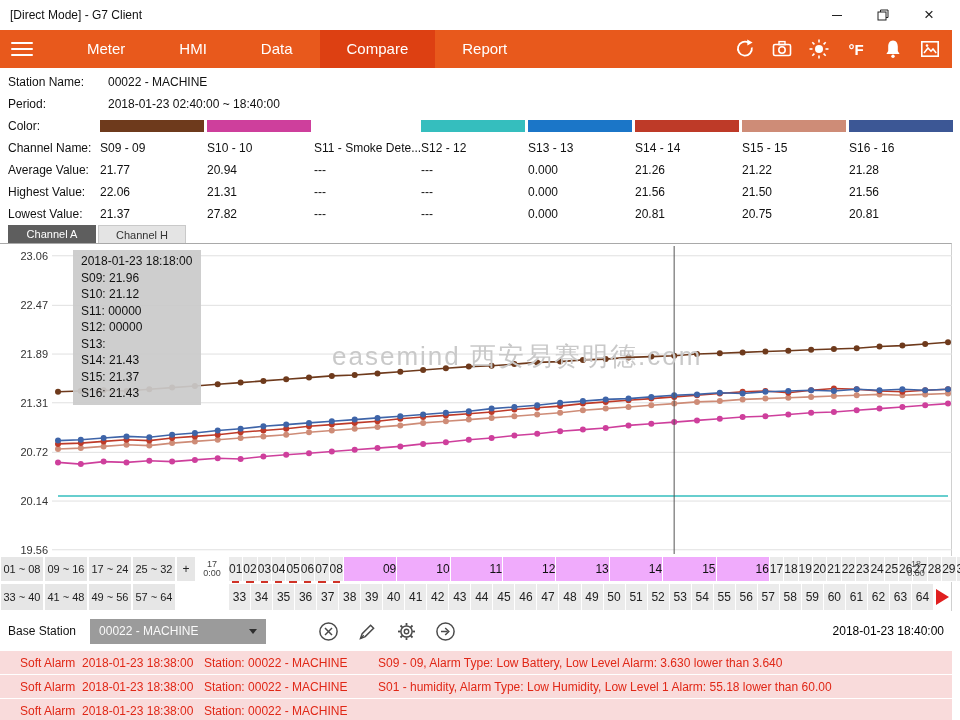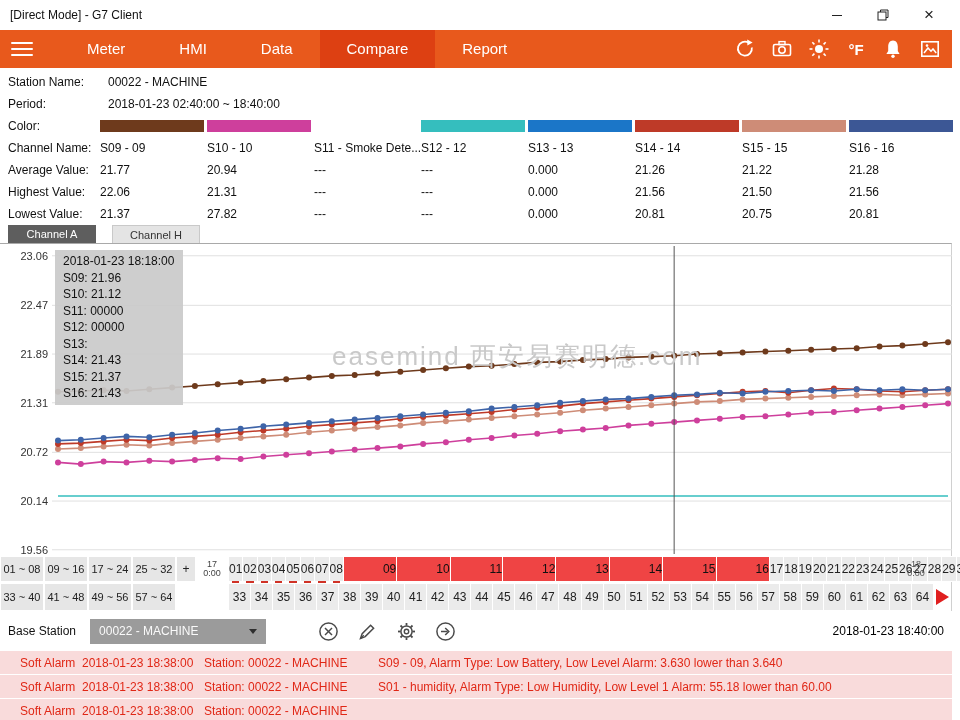--- a/index.html
+++ b/index.html
@@ -26,41 +26,41 @@
   
   .info { font-size:12px; color:#111; padding-top:3px; }
   .inforow { height:22px; display:flex; align-items:center; }
   .lbl { width:100px; padding-left:8px; flex:none; }
   .cells { display:flex; flex:1; }
   .cell { flex:0 0 107px; overflow:hidden; white-space:nowrap; }
   .swatch { flex:0 0 107px; }
   .swatch i { display:block; height:12px; margin-right:3px; }
 
   
-  .chtabs { height:18px; display:flex; align-items:flex-end; padding-left:8px; gap:16px; }
+  .chtabs { height:18px; display:flex; align-items:flex-end; padding-left:8px; gap:2px; }
   .chtab { width:88px; height:18px; font-size:11px; display:flex; align-items:center; justify-content:center; }
   .chtab.active { background:#5E5E5E; color:#fff; }
   .chtab.inactive { background:#E4E4E4; color:#333; border:1px solid #C9C9C9; border-bottom:none; }
 
   
   .chart { position:relative; height:368px; border-top:1px solid #A9A9A9; border-right:1px solid #D0D0D0; background:#fff; }
   #chart-svg { position:absolute; left:0; top:0; width:960px; height:314px; overflow:visible; }
   .watermark { position:absolute; left:332px; top:95px; font-size:26px; color:#C9C9C9; letter-spacing:2px; }
-  #tooltip { position:absolute; left:55px; top:6px; width:128px; background:rgba(202,202,202,0.93); color:#111; font-size:12px; line-height:16.5px; padding:3px 0 3px 8px; }
+  #tooltip { position:absolute; left:73px; top:6px; width:128px; background:rgba(202,202,202,0.93); color:#111; font-size:12px; line-height:16.5px; padding:3px 0 3px 8px; }
 
   
   .selrow { position:absolute; left:0; right:0; display:flex; }
   #selrow1 { top:312px; height:26px; }
   #selrow2 { top:339px; height:28px; }
   .gcell { flex:0 0 44px; background:#E6E6E6; border:1px solid #fff; font-size:11px; display:flex; align-items:center; justify-content:center; color:#222; }
   .pluscell { flex:0 0 20px; background:#E6E6E6; border:1px solid #fff; font-size:12px; display:flex; align-items:center; justify-content:center; color:#222; }
   .blankcell { flex:0 0 20px; background:transparent; }
   .spacer { flex:0 0 32px; position:relative; font-size:9px; line-height:9px; color:#444; text-align:center; padding-top:4px; }
   .ncell { flex:1 1 0; background:#EBEBEB; border-left:1px solid #fff; border-top:1px solid #fff; border-bottom:1px solid #fff; font-size:12px; display:flex; align-items:center; justify-content:center; color:#222; position:relative; }
-  .ncell.sel { background:#ef4444; color:#111;padding-left:39px; }
+  .ncell.sel { background:#f0abfc; color:#111;padding-left:39px; }
   .ncell.tick::after { content:""; position:absolute; bottom:-2px; left:3px; right:3px; height:2px; background:#D03226; }
   .endcell { flex:0 0 14px; background:#EBEBEB; border-left:1px solid #fff; font-size:11px; display:flex; align-items:center; justify-content:center; color:#222; }
   .arrowcell { flex:0 0 18px; display:flex; align-items:center; justify-content:center; background:#fff; }
   .red-arrow { width:0; height:0; border-left:13px solid #E01F1F; border-top:8px solid transparent; border-bottom:8px solid transparent; }
   .axis-right { position:absolute; left:898px; top:4px; width:36px; font-size:9px; line-height:9px; color:rgba(60,60,60,0.85); text-align:center; pointer-events:none; }
 
   
   .footerbar { height:40px; display:flex; align-items:center; background:#fff; }
   .footer-label { font-size:12px; margin-left:8px; color:#111; }
   .dropdown { margin-left:14px; width:176px; height:25px; background:#9B9B9B; color:#FAFAFA; font-size:12px; display:flex; align-items:center; padding:0 9px; }

